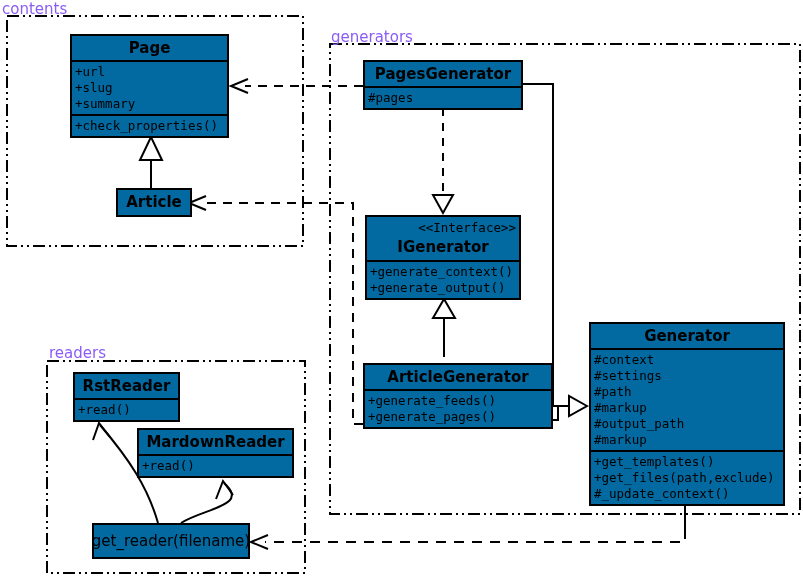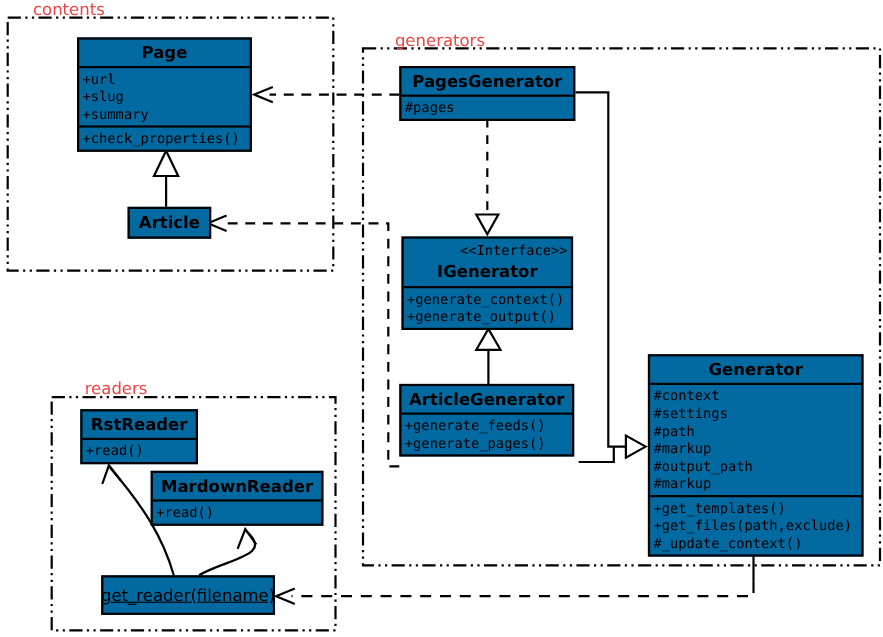--- a/index.html
+++ b/index.html
@@ -1,28 +1,28 @@
 <!DOCTYPE html>
 <html><head>
 <meta charset="utf-8">
 <style>
   html,body{margin:0;padding:0;background:#fff;}
   .stage{position:relative;width:803px;height:579px;background:#fff;overflow:hidden;
          font-family:"DejaVu Sans",sans-serif;color:#000;}
   .layer{position:absolute;left:0;top:0;}
-  .pkg-label{position:absolute;font:15px "DejaVu Sans",sans-serif;color:#ef4444;white-space:nowrap;margin-left:28px;}
+  .pkg-label{position:absolute;font:15px "DejaVu Sans",sans-serif;color:#8b5cf6;white-space:nowrap;}
   .uml-box{position:absolute;background:#0369a1;border:2px solid #000;box-sizing:border-box;}
   .uml-title{font:bold 15px "DejaVu Sans",sans-serif;text-align:center;line-height:22px;
              padding:1px 3px;white-space:nowrap;}
   .with-sep{border-bottom:2px solid #000;}
   .uml-sec{padding:2px 3px;}
   .mrow{font:12.5px "DejaVu Sans Mono",monospace;line-height:16px;white-space:nowrap;}
   .stereo{font:12.5px "DejaVu Sans Mono",monospace;line-height:17px;text-align:right;white-space:nowrap;}
   .fn-box{display:flex;align-items:center;justify-content:center;
-          font:15px "DejaVu Sans",sans-serif;white-space:nowrap;text-decoration:underline;}
+          font:15px "DejaVu Sans",sans-serif;white-space:nowrap;}
 </style>
 </head>
 <body>
 
 <div class="stage">
 
   <svg class="layer" width="803" height="579" viewBox="0 0 803 579">
 
     <rect x="7" y="16" width="296" height="230" fill="none" stroke="#000" stroke-width="2" stroke-dasharray="12 4 2 4 2 4"></rect>
     <rect x="330" y="44" width="470" height="470" fill="none" stroke="#000" stroke-width="2" stroke-dasharray="12 4 2 4 2 4"></rect>
@@ -89,21 +89,21 @@
     <div class="with-sep" style="padding:2px 3px;">
       <div class="stereo">&lt;&lt;Interface&gt;&gt;</div>
       <div class="uml-title" style="padding:0;">IGenerator</div>
     </div>
     <div class="uml-sec">
       <div class="mrow">+generate_context()</div>
       <div class="mrow">+generate_output()</div>
     </div>
   </div>
 
-  <div class="uml-box" style="left:363px;top:349px;width:159px;">
+  <div class="uml-box" style="left:363px;top:363px;width:190px;">
     <div class="uml-title with-sep">ArticleGenerator</div>
     <div class="uml-sec">
       <div class="mrow">+generate_feeds()</div>
       <div class="mrow">+generate_pages()</div>
     </div>
   </div>
 
   <div class="uml-box" style="left:589px;top:322px;width:196px;">
     <div class="uml-title with-sep">Generator</div>
     <div class="uml-sec with-sep">

